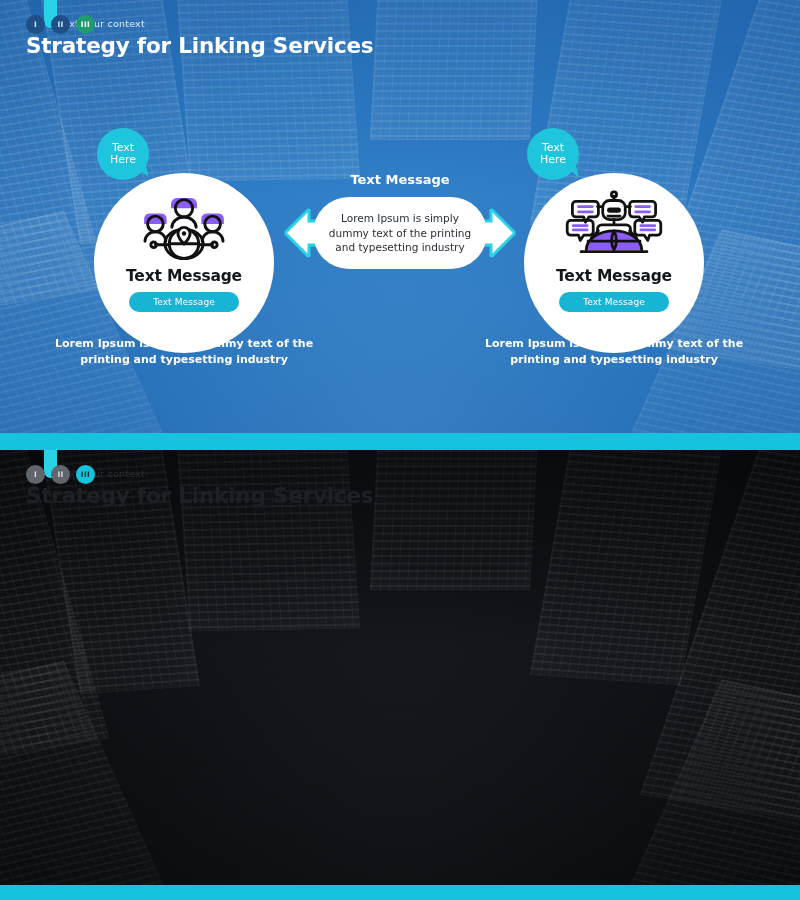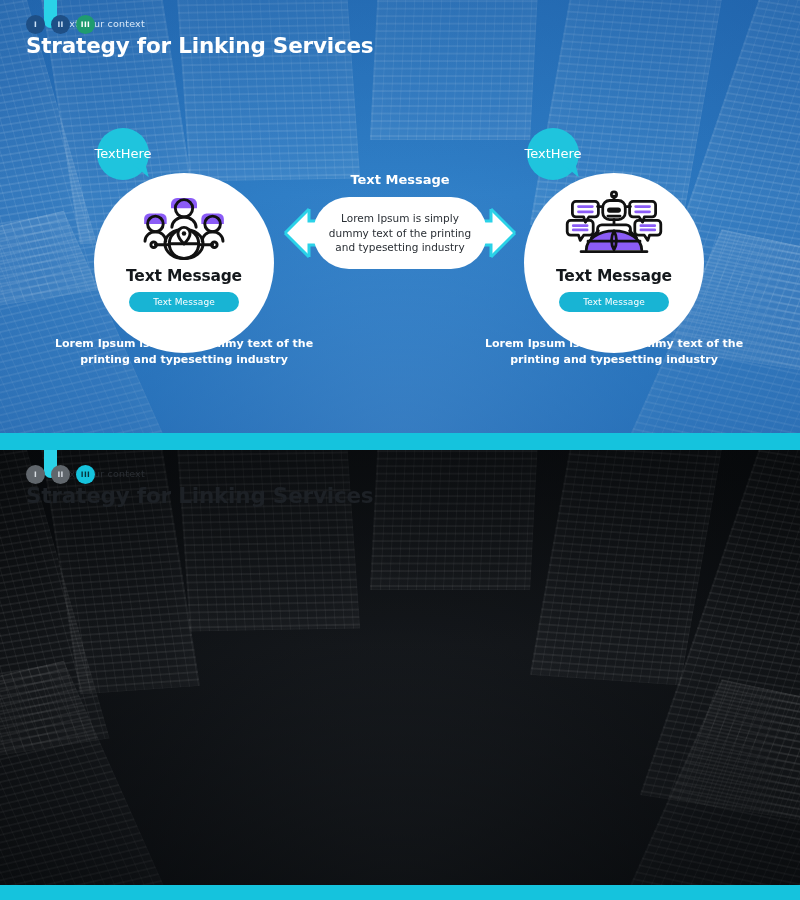--- a/index.html
+++ b/index.html
@@ -77,22 +77,22 @@
               align-items:center; justify-content:center; }
   .c-title{ margin-top:2px; font-size:15.5px; font-weight:bold; letter-spacing:-.2px; }
   .light .c-title{ color:#14181c; }
 
   .pill{ margin-top:7px; width:110px; height:20px; border-radius:10px; display:flex;
          align-items:center; justify-content:center; font-size:9px; color:#fff; letter-spacing:.1px; }
   .light .pill{ background:#18b4d4; }
 
   
   .bubble{ position:absolute; width:52px; height:52px; border-radius:50%;
-           display:flex; align-items:center; justify-content:center;
-           font-size:13px; line-height:12px; z-index:30; text-align:center; }
+           display:flex; flex-direction:column; align-items:center; justify-content:center;
+           font-size:11px; line-height:12px; z-index:30; text-align:center; }
   .bubble:after{ content:""; position:absolute; right:2px; bottom:1px; width:0; height:0;
            border-left:12px solid transparent; border-top:16px solid currentColor;
            transform:rotate(-14deg); }
   .light .bubble{ background:#1fc4dd; color:#1fc4dd; }
   .light .bubble span{ color:#ffffff; }
   .bubble span{ position:relative; z-index:2; }
   .bub-left{ left:97px; }
   .bub-right{ left:527px; }
   .light .bubble{ top:128px; }
 

